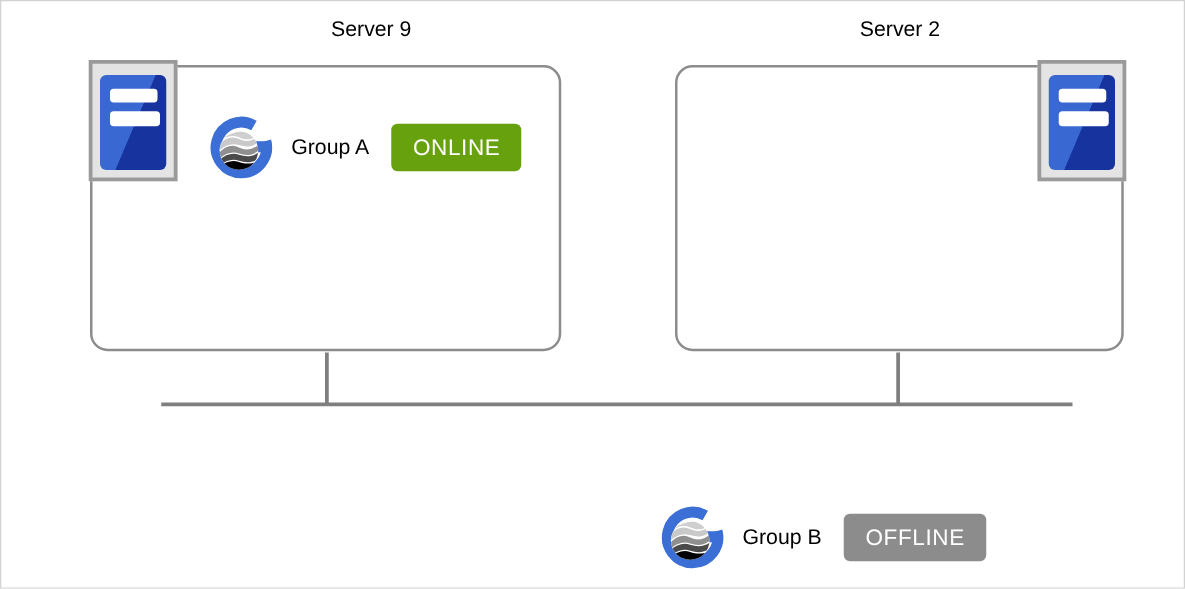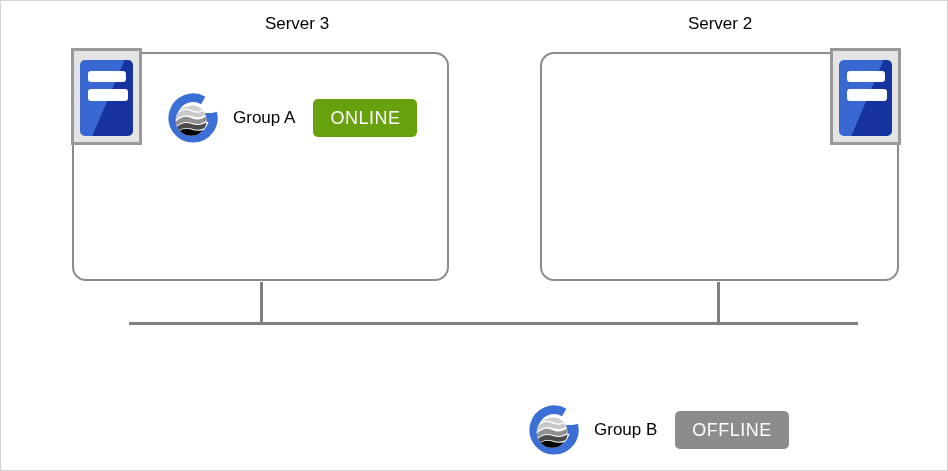--- a/index.html
+++ b/index.html
@@ -106,21 +106,21 @@
   }
   .trunk  { left: 128px; top: 321px; width: 729px; height: 3px; }
   .drop-1 { left: 259px; top: 281px; width: 3px;  height: 41px; }
   .drop-2 { left: 716px; top: 281px; width: 3px;  height: 41px; }
 </style>
 </head>
 <body>
 
 <div class="canvas">
 
-  <div class="server-title title-1">Server 3</div>
+  <div class="server-title title-1">Server 9</div>
   <div class="server-title title-2">Server 2</div>
 
   <div class="server-box box-1"></div>
   <div class="server-box box-2"></div>
 
   <div class="server-icon icon-1">
     <div class="tower">
       <div class="bar bar1"></div>
       <div class="bar bar2"></div>
     </div>

